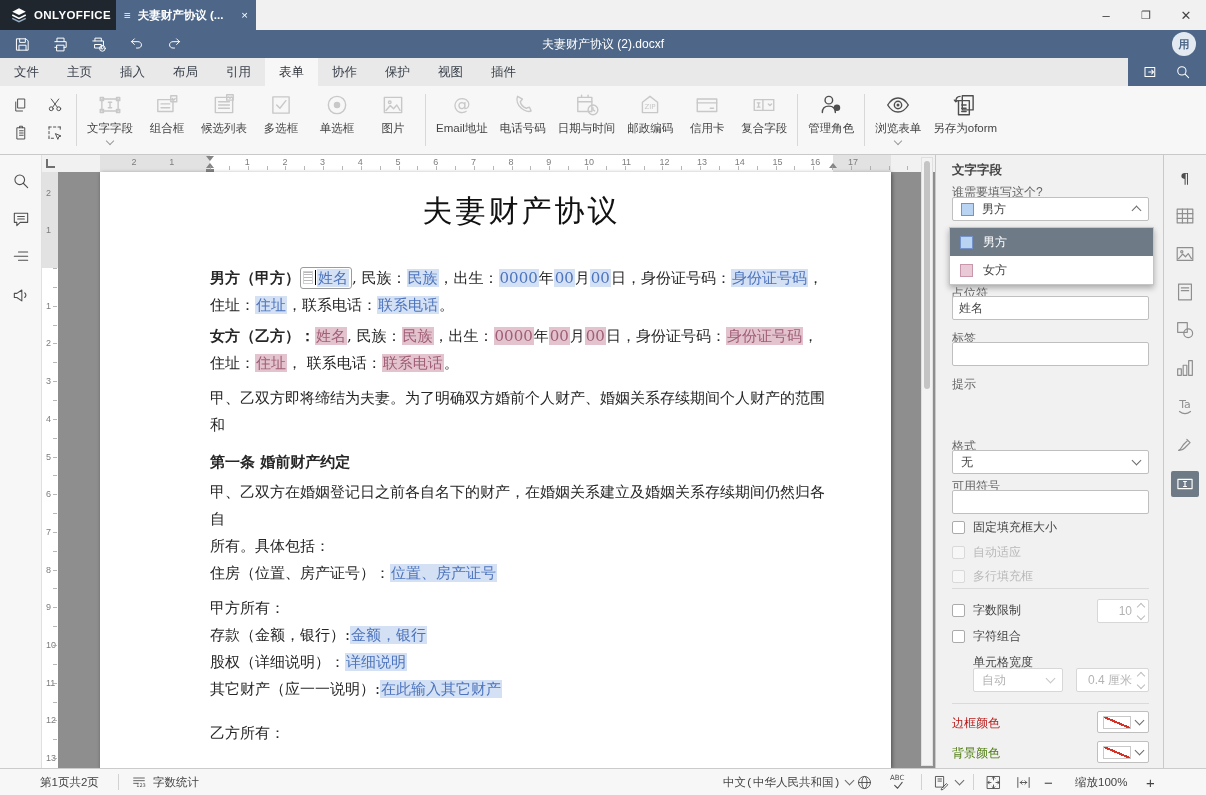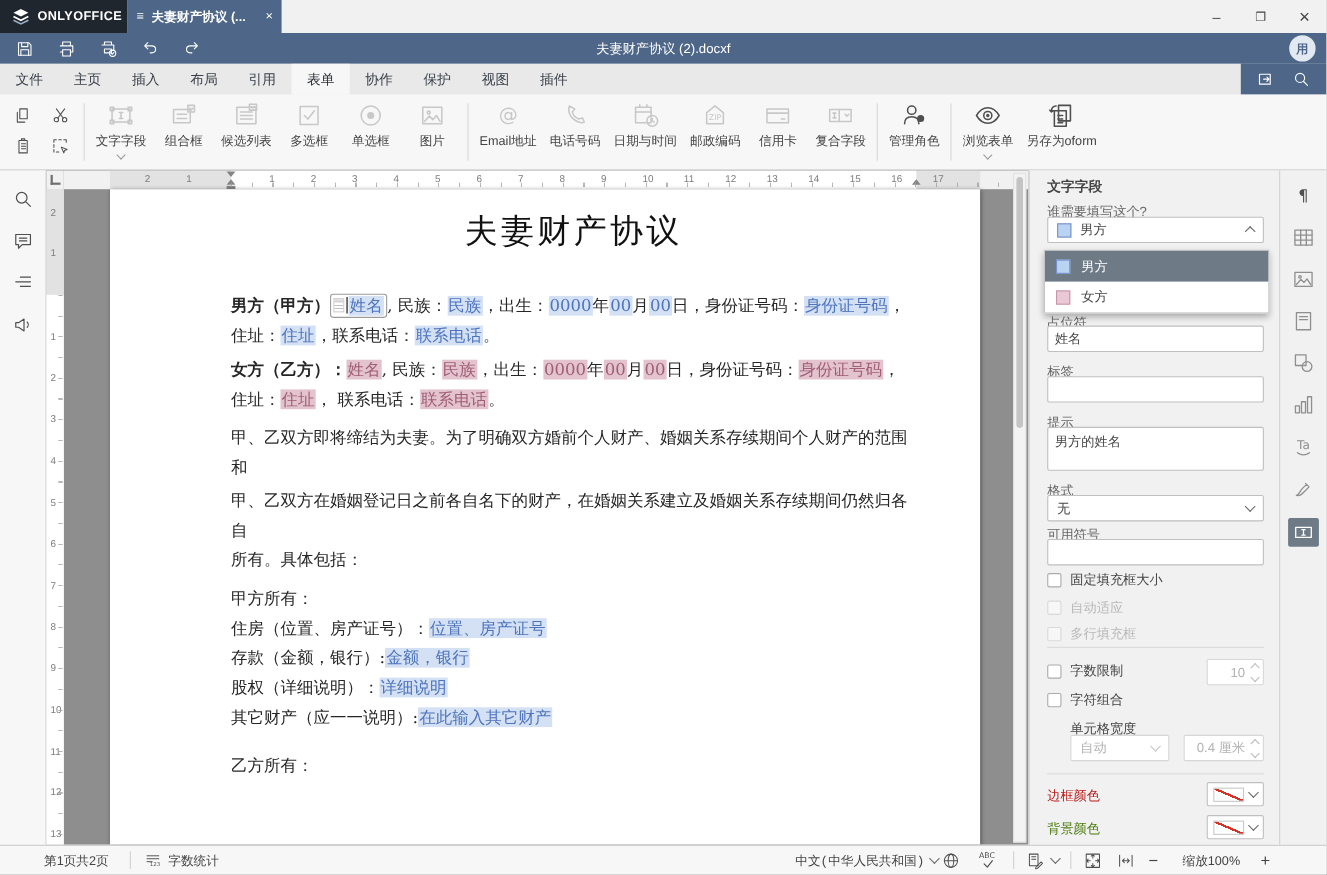--- a/index.html
+++ b/index.html
@@ -407,23 +407,24 @@
         <span class="rnum" style="top: 505.7px; left: 4px;">11</span>
         <span class="rnum" style="top: 543.4px; left: 4px;">12</span>
         <span class="rnum" style="top: 581.1px; left: 4px;">13</span>
       </div>
     <div id="page" class="abs">
       <div id="doccontent">
           <div class="blk-title">夫妻财产协议</div>
           <div class="blk-p" style="margin-top: 31px;"><span style="font-weight: 700;">男方（甲方）</span><span class="ffbox"><span class="ffhandle"></span><span class="caret"></span><span class="ff ff-a">姓名</span></span><span>, 民族：</span><span class="ff ff-a">民族</span><span>，出生：</span><span class="ff ff-a">0000</span><span>年</span><span class="ff ff-a">00</span><span>月</span><span class="ff ff-a">00</span><span>日，身份证号码：</span><span class="ff ff-a">身份证号码</span><span>，</span><br><span>住址：</span><span class="ff ff-a">住址</span><span>，联系电话：</span><span class="ff ff-a">联系电话</span><span>。</span></div>
           <div class="blk-p" style="margin-top: 4px;"><span style="font-weight: 700;">女方（乙方）：</span><span class="ff ff-b">姓名</span><span>, 民族：</span><span class="ff ff-b">民族</span><span>，出生：</span><span class="ff ff-b">0000</span><span>年</span><span class="ff ff-b">00</span><span>月</span><span class="ff ff-b">00</span><span>日，身份证号码：</span><span class="ff ff-b">身份证号码</span><span>，</span><br><span>住址：</span><span class="ff ff-b">住址</span><span>，  联系电话：</span><span class="ff ff-b">联系电话</span><span>。</span></div>
           <div class="blk-p" style="margin-top: 8px;"><span>甲、乙双方即将缔结为夫妻。为了明确双方婚前个人财产、婚姻关系存续期间个人财产的范围和</span><br></div>
+          <div class="blk-h" style="margin-top: 10px;">第一条 婚前财产约定</div>
           <div class="blk-p" style="margin-top: 3px;"><span>甲、乙双方在婚姻登记日之前各自名下的财产，在婚姻关系建立及婚姻关系存续期间仍然归各自</span><br><span>所有。具体包括：</span></div>
+          <div class="blk-p" style="margin-top: 0px;"><span>住房（位置、房产证号）：</span><span class="ff ff-a">位置、房产证号</span></div>
           <div class="blk-p" style="margin-top: 8px;"><span>甲方所有：</span></div>
-          <div class="blk-p" style="margin-top: 0px;"><span>住房（位置、房产证号）：</span><span class="ff ff-a">位置、房产证号</span></div>
           <div class="blk-p" style="margin-top: 0px;"><span>存款（金额，银行）:</span><span class="ff ff-a">金额，银行</span></div>
           <div class="blk-p" style="margin-top: 0px;"><span>股权（详细说明）：</span><span class="ff ff-a">详细说明</span></div>
           <div class="blk-p" style="margin-top: 0px;"><span>其它财产（应一一说明）:</span><span class="ff ff-a">在此输入其它财产</span></div>
           <div class="blk-p" style="margin-top: 17px;"><span>乙方所有：</span></div>
         </div>
     </div>
     <div id="vscroll" class="abs">
         <div class="thumb"></div>
       </div>
   </div>
@@ -444,21 +445,20 @@
       <div class="dditem">
         <span class="swatch sw-b"></span>
         <span>女方</span>
       </div>
     </div>
     <div class="plabel" style="top:130px;">占位符</div>
     <input class="pinput" style="top: 141px;" value="姓名">
     <div class="plabel" style="top:175px;">标签</div>
     <input class="pinput" style="top: 187px;" value="">
     <div class="plabel" style="top:221px;">提示</div>
-    <textarea class="pinput" style="top: 233px; height: 40px;">男方的姓名</textarea>
     <div class="plabel" style="top:283px;">格式</div>
     <div class="combo" style="top:295px;">
       <span class="grow">无</span>
       <span class="cv down"></span>
     </div>
     <div class="plabel" style="top:323px;">可用符号</div>
     <input class="pinput" style="top: 335px;" value="">
 
     <div class="cbrow" style="top:364px;">
       <span class="cbox"></span>

